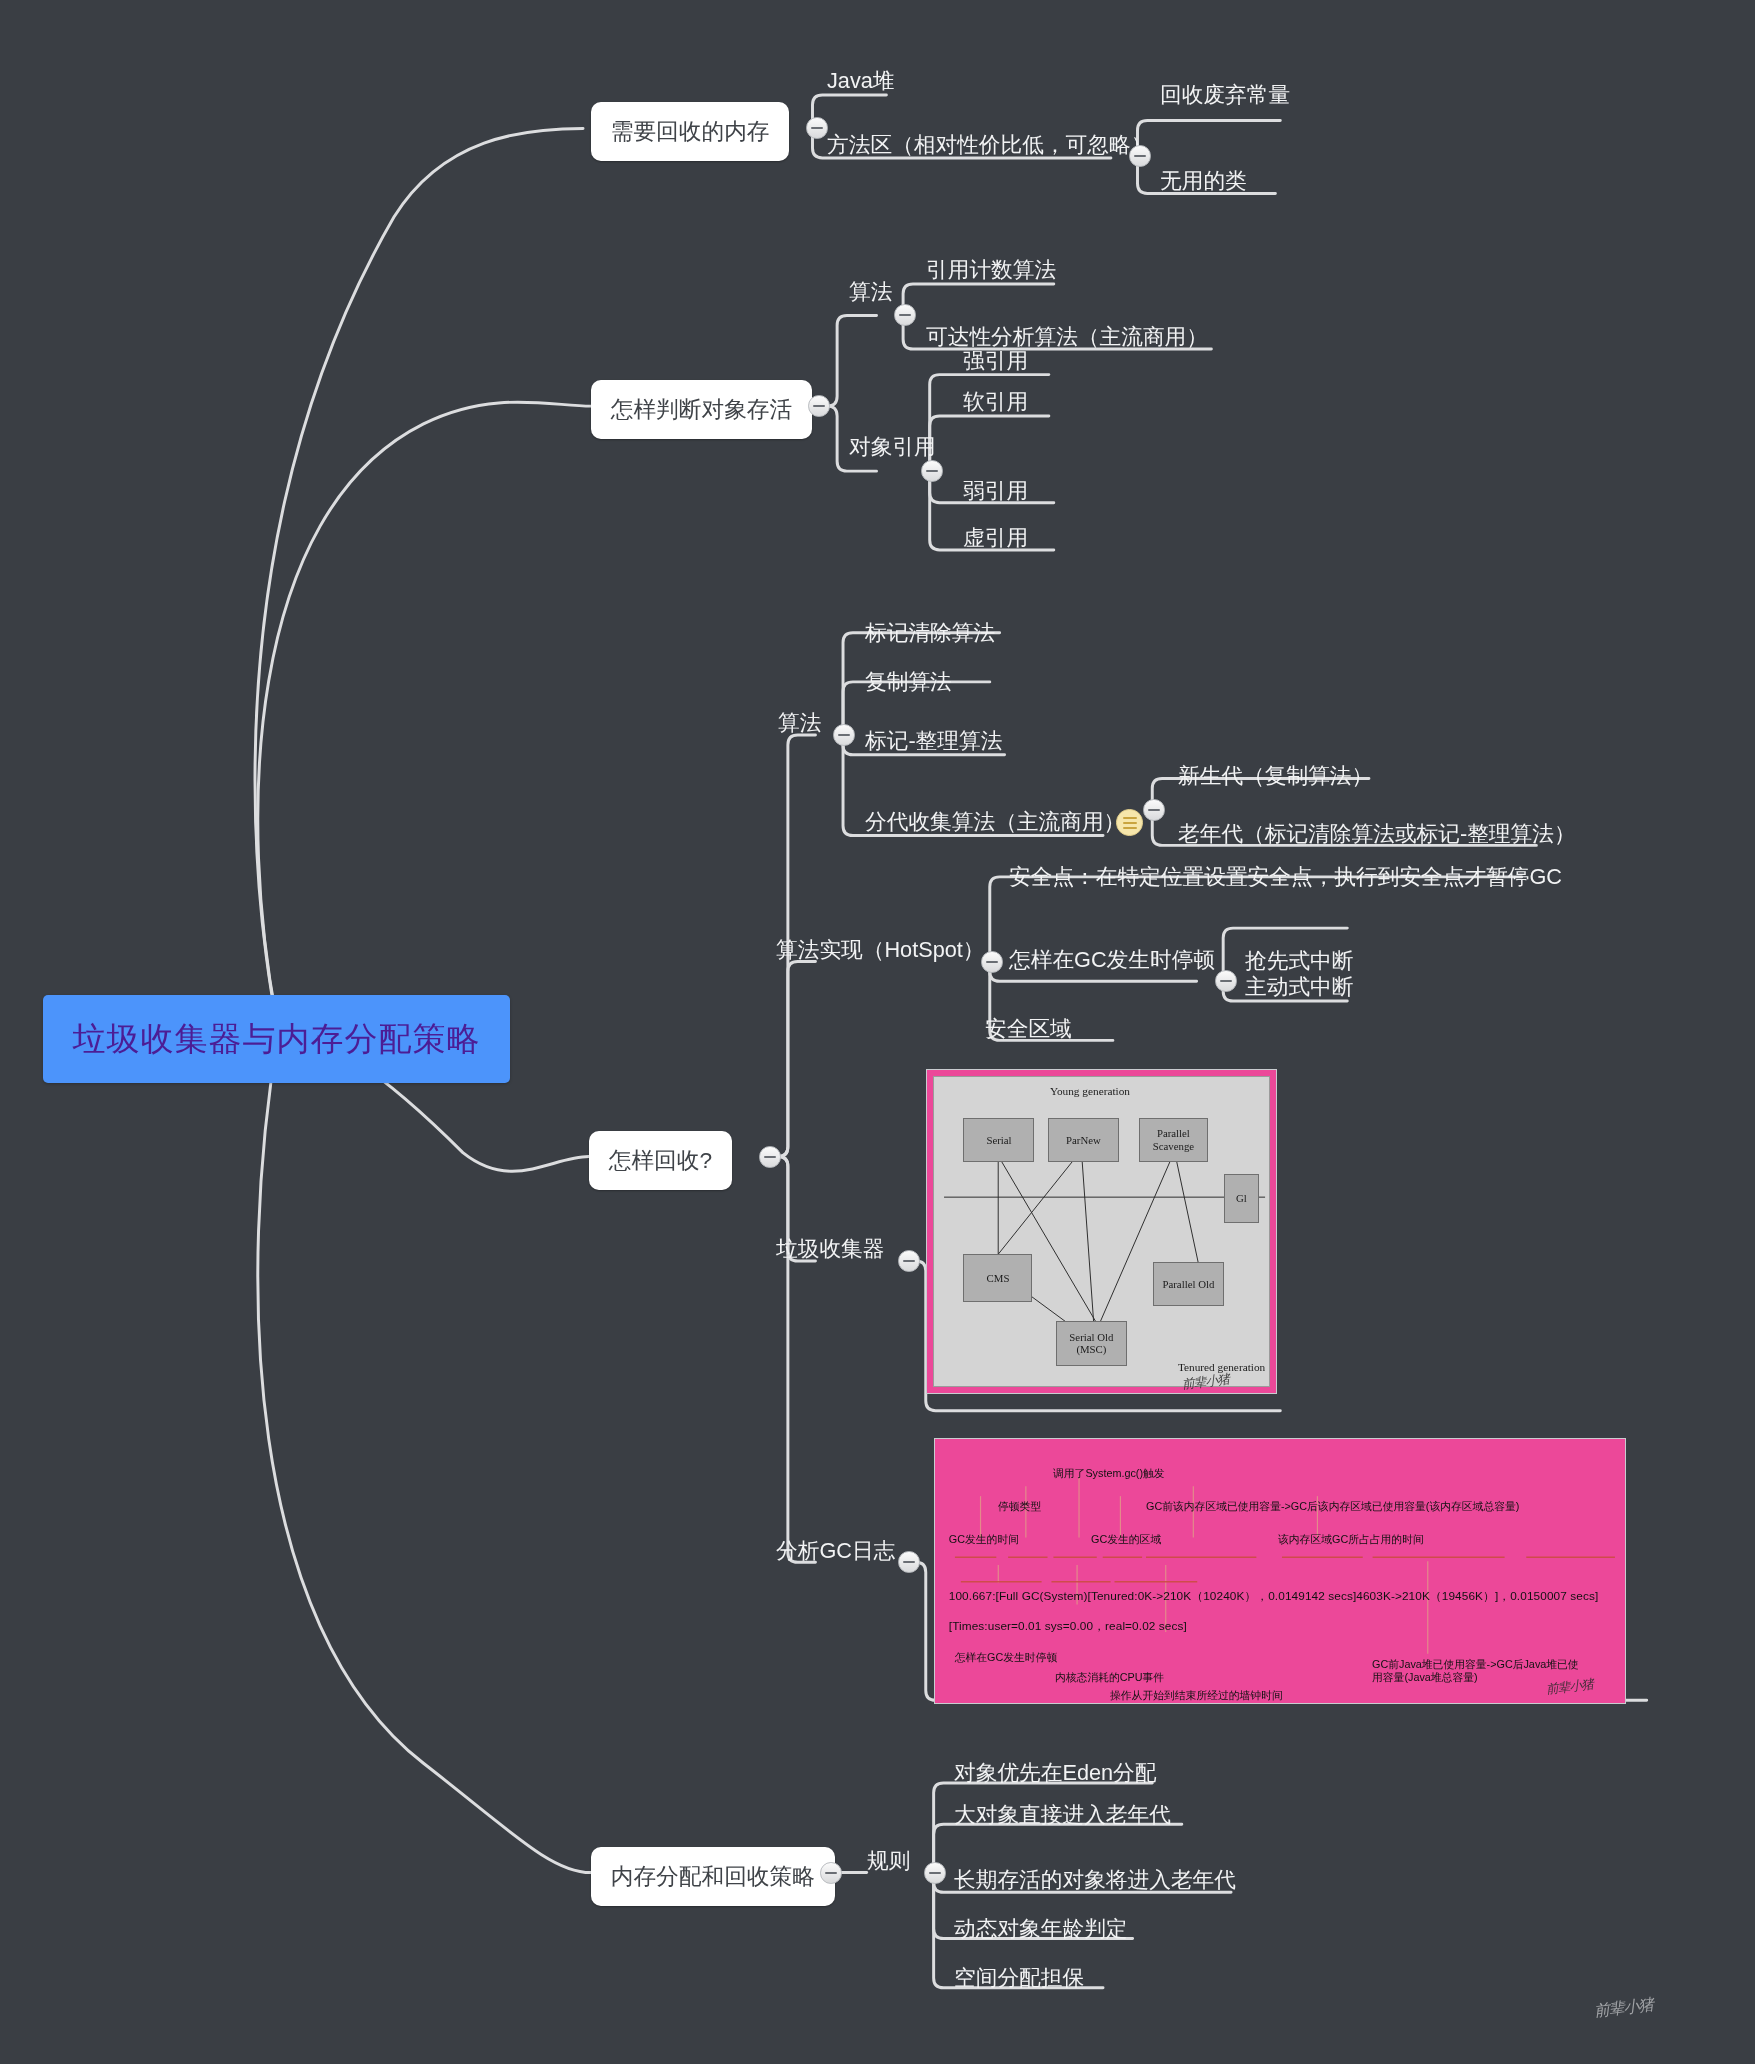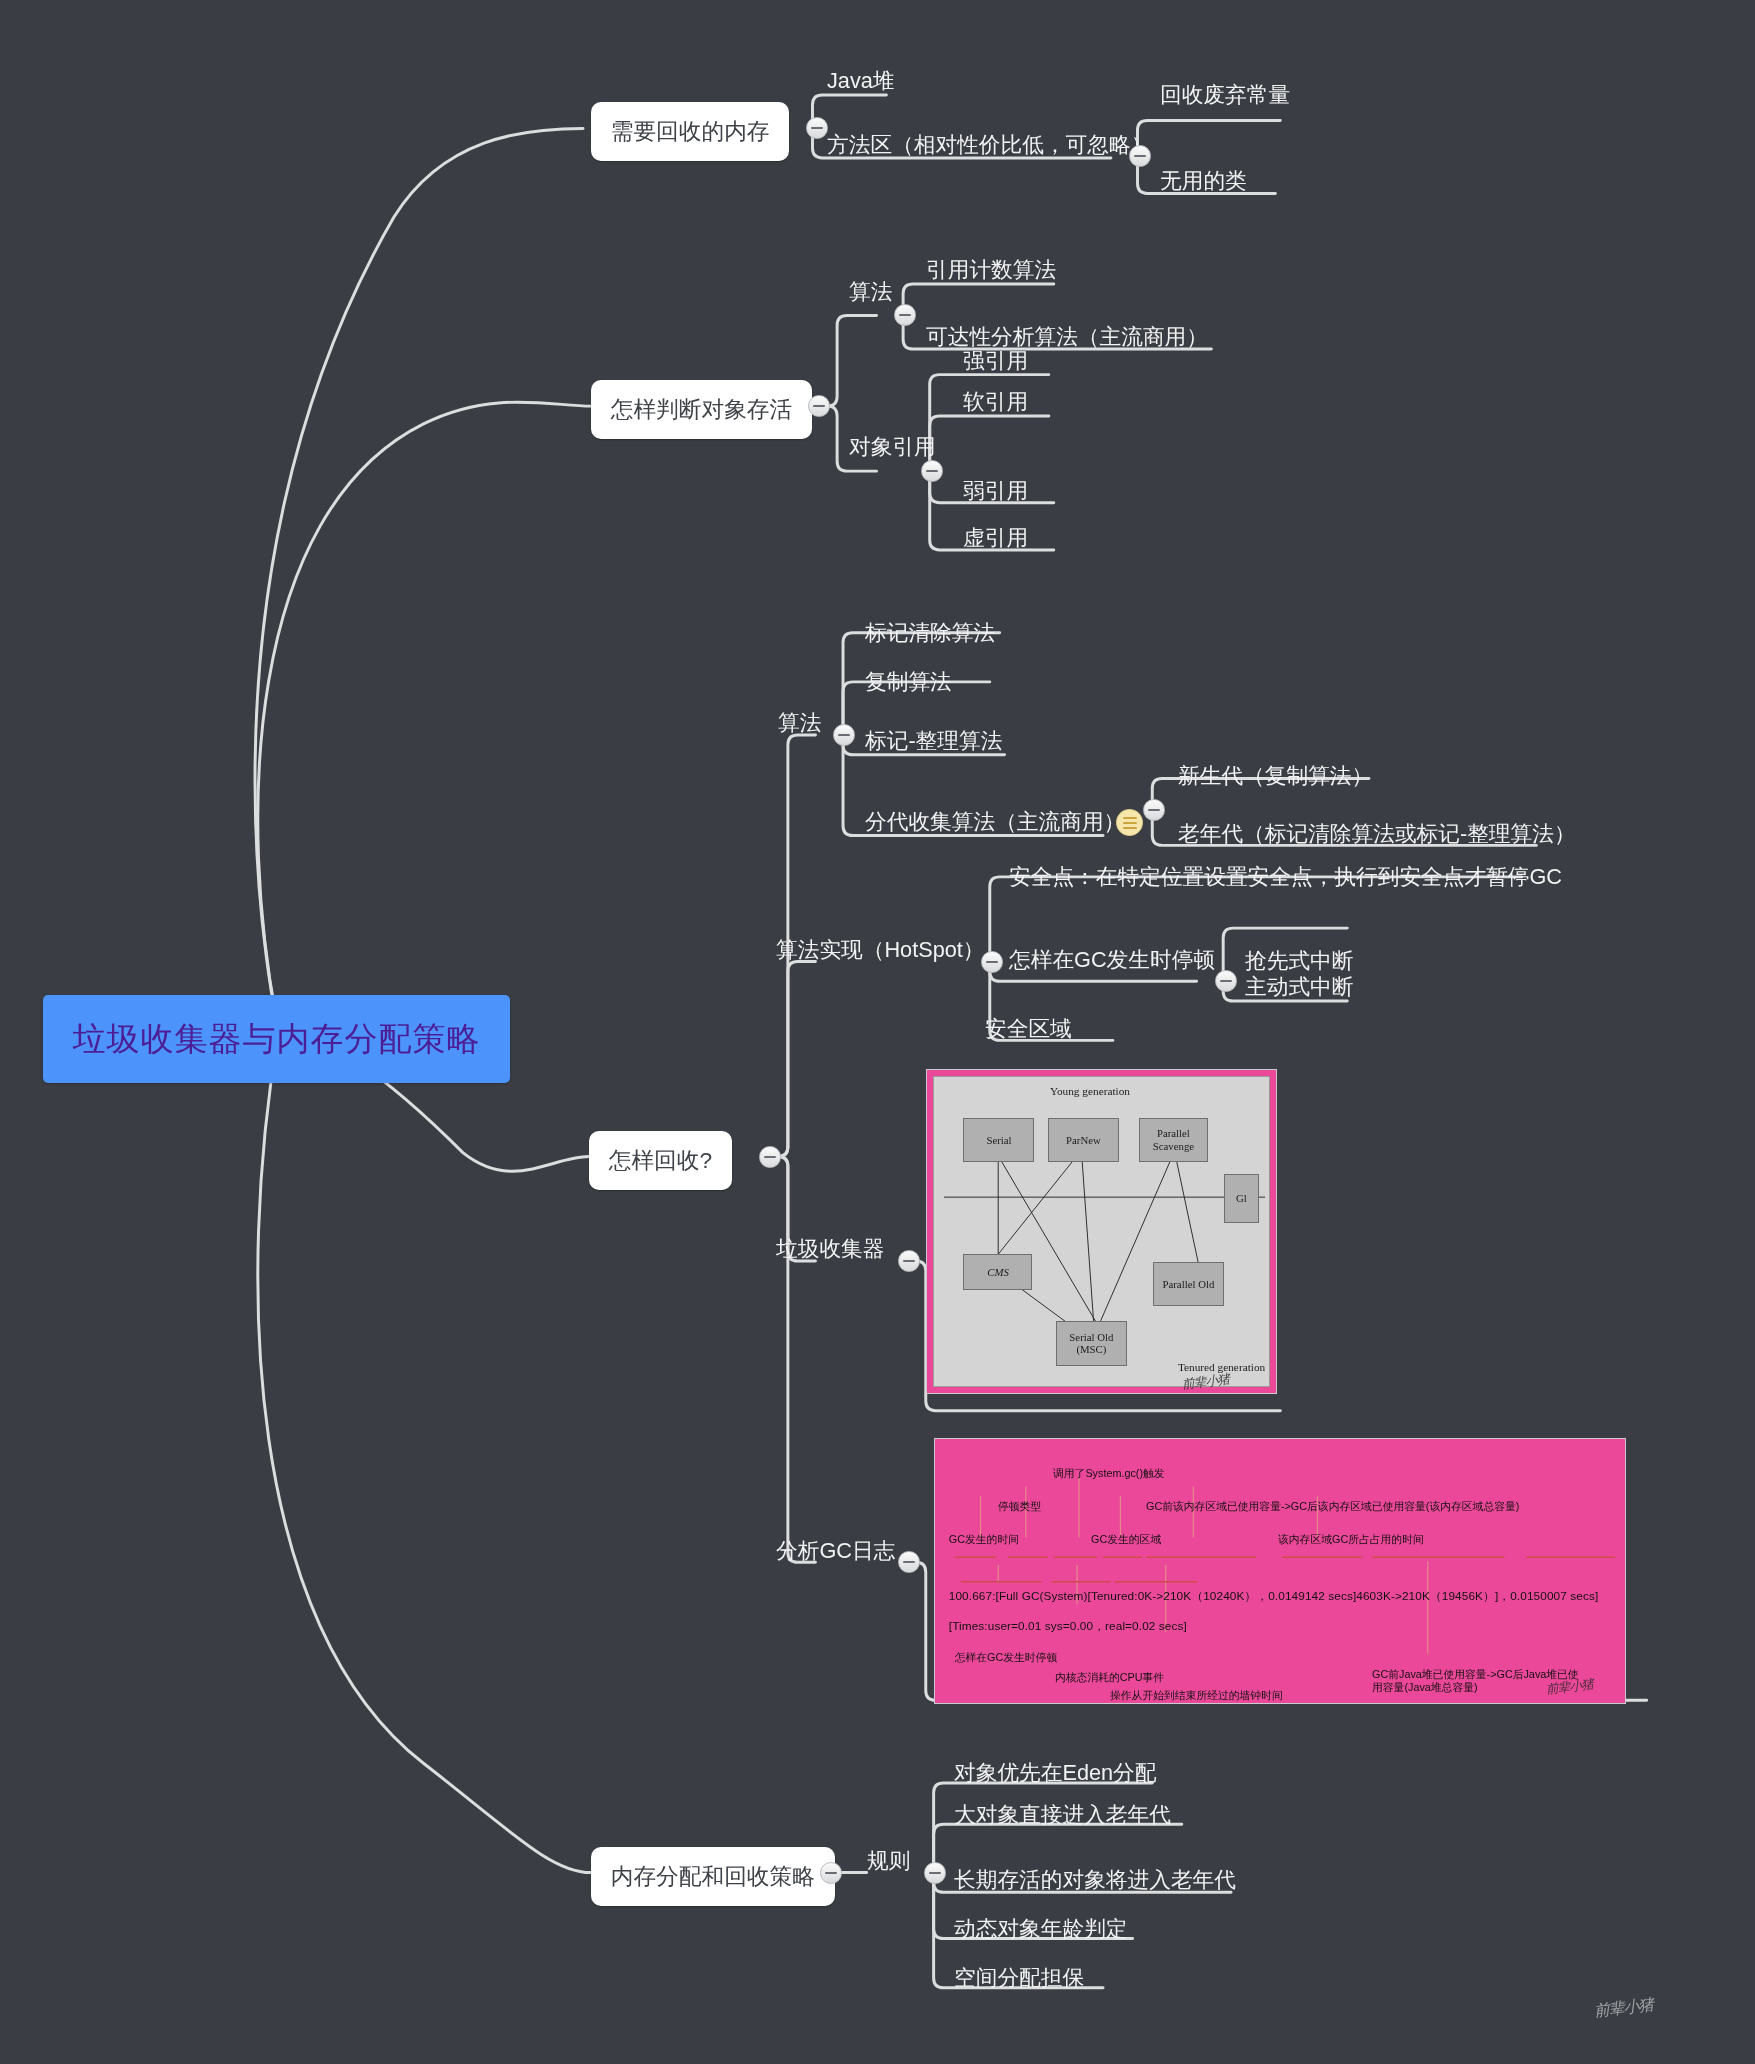--- a/index.html
+++ b/index.html
@@ -229,21 +229,21 @@
           <line x1="150" y1="82" x2="162" y2="250"></line>
           <line x1="242" y1="80" x2="168" y2="250"></line>
           <line x1="245" y1="80" x2="268" y2="188"></line>
           <line x1="65" y1="198" x2="160" y2="268"></line>
         </g>
       </svg>
       <div class="gcbox" style="left:29.6px;top:41px;width:71px;height:44px;">Serial</div>
       <div class="gcbox" style="left:114px;top:41px;width:71px;height:44px;">ParNew</div>
       <div class="gcbox" style="left:205px;top:41px;width:69px;height:44px;">Parallel Scavenge</div>
       <div class="gcbox" style="left:290px;top:97px;width:35px;height:49px;">Gl</div>
-      <div class="gcbox" style="left:29.6px;top:177px;width:69px;height:36px;font-style:italic;">CMS</div>
+      <div class="gcbox" style="left:29.6px;top:177px;width:69px;height:48px;">CMS</div>
       <div class="gcbox" style="left:219px;top:185px;width:71px;height:44px;">Parallel Old</div>
       <div class="gcbox" style="left:122px;top:244px;width:71px;height:45px;">Serial Old (MSC)</div>
       <div class="gclabel" style="left:244px;top:284px;">Tenured generation</div>
       <div class="sig" style="left:248px;top:297px;">前辈小猪</div>
     </div>
   </div>
 
   <div class="node txt" style="left:776px;top:1539px;">分析GC日志</div>
   <div class="toggle" style="left:898px;top:1551px;"></div>
 
@@ -279,21 +279,21 @@
     <div class="logtext" style="left:63px;top:61px;">停顿类型</div>
     <div class="logtext" style="left:211px;top:61px;">GC前该内存区域已使用容量-&gt;GC后该内存区域已使用容量(该内存区域总容量)</div>
     <div class="logtext" style="left:13.8px;top:94px;">GC发生的时间</div>
     <div class="logtext" style="left:156px;top:94px;">GC发生的区域</div>
     <div class="logtext" style="left:343px;top:94px;">该内存区域GC所占占用的时间</div>
     <div class="logtext mono" style="left:13.8px;top:150px;">100.667:[Full  GC(System)[Tenured:0K-&gt;210K（10240K），0.0149142  secs]4603K-&gt;210K（19456K）]，0.0150007  secs]</div>
     <div class="logtext mono" style="left:13.8px;top:180px;">[Times:user=0.01  sys=0.00，real=0.02  secs]</div>
     <div class="logtext" style="left:19.7px;top:212px;">怎样在GC发生时停顿</div>
     <div class="logtext" style="left:120px;top:232px;">内核态消耗的CPU事件</div>
     <div class="logtext" style="left:175px;top:250px;">操作从开始到结束所经过的墙钟时间</div>
-    <div class="logtext" style="left:437px;top:219px;white-space:normal;width:207px;margin-top:10px;">GC前Java堆已使用容量-&gt;GC后Java堆已使用容量(Java堆总容量)</div>
+    <div class="logtext" style="left:437px;top:219px;white-space:normal;width:207px;">GC前Java堆已使用容量-&gt;GC后Java堆已使用容量(Java堆总容量)</div>
     <div class="sig" style="left:611px;top:240px;">前辈小猪</div>
   </div>
 
   <div class="node pill" style="left:591px;top:1847px;">内存分配和回收策略</div>
   <div class="toggle" style="left:820px;top:1862px;"></div>
   <div class="node txt" style="left:867px;top:1849px;">规则</div>
   <div class="toggle" style="left:924px;top:1862px;"></div>
 
   <div class="node txt" style="left:954px;top:1761px;">对象优先在Eden分配</div>
   <div class="node txt" style="left:954px;top:1803px;">大对象直接进入老年代</div>

